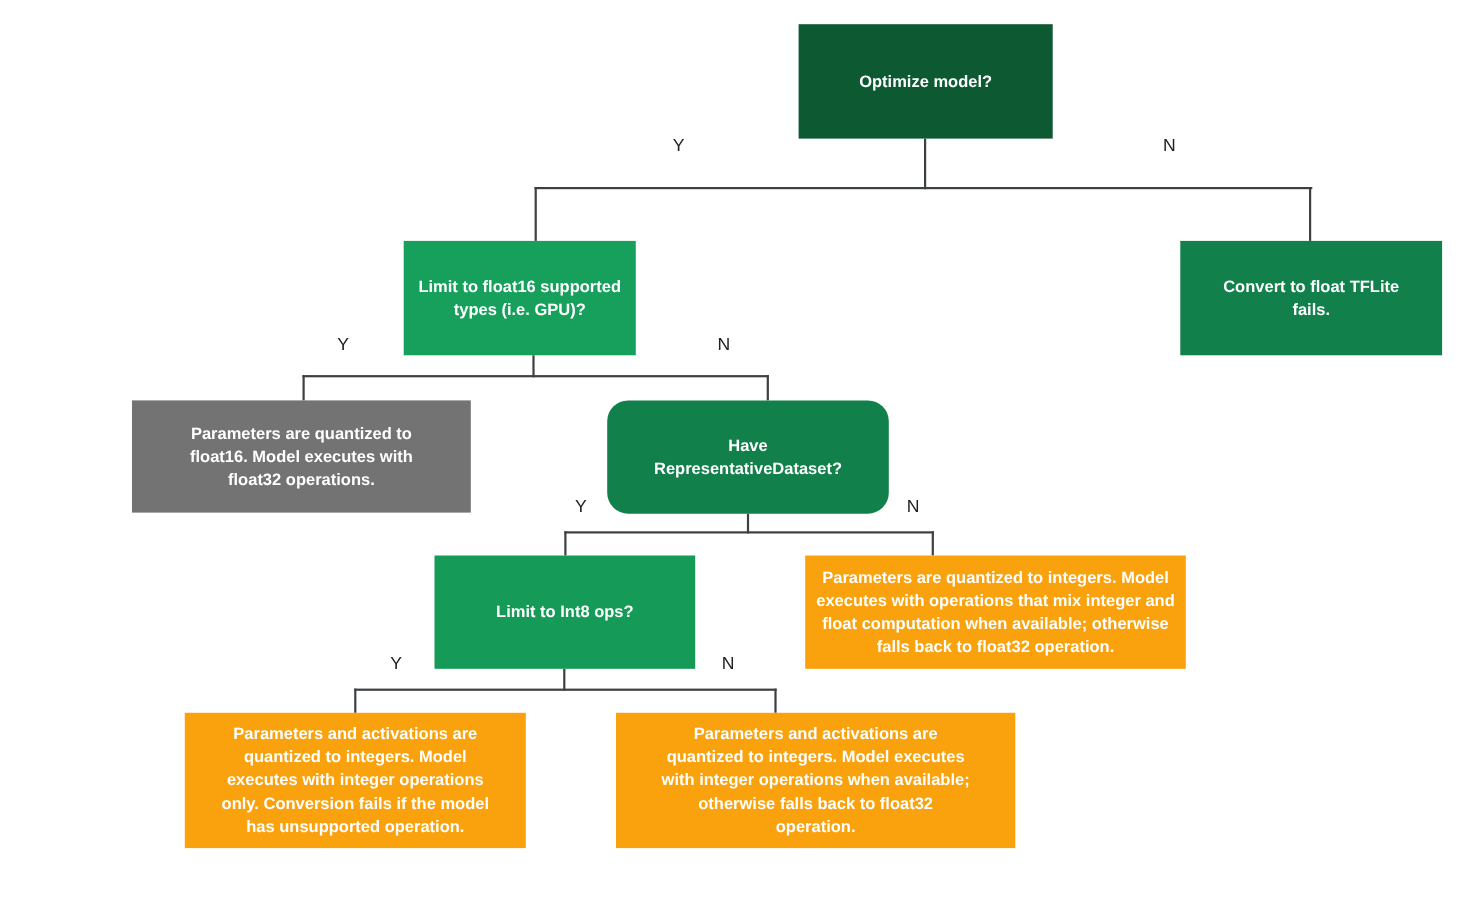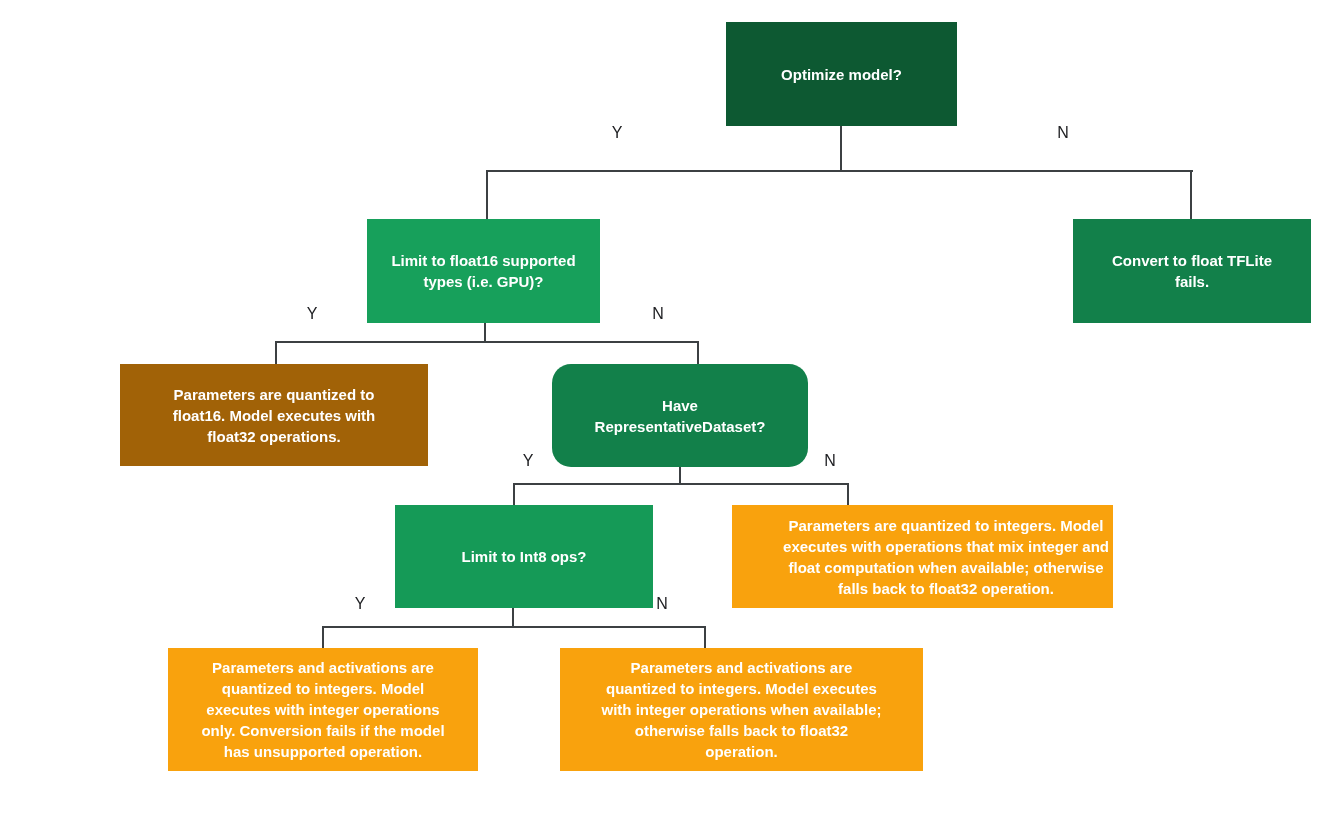--- a/index.html
+++ b/index.html
@@ -76,46 +76,46 @@
   <span class="edge-label" style="left:658px; top:314px;">N</span>
   <span class="edge-label" style="left:528px; top:461px;">Y</span>
   <span class="edge-label" style="left:830px; top:461px;">N</span>
   <span class="edge-label" style="left:360px; top:604px;">Y</span>
   <span class="edge-label" style="left:662px; top:604px;">N</span>
 
   <div class="node" style="left: 726px; top: 22px; width: 231px; height: 104px; background-color: rgb(13, 89, 50);">
     <span class="node-label">Optimize model?</span>
   </div>
 
-  <div class="node" style="left: 367px; top: 219px; width: 233px; height: 104px; background-color: rgb(23, 160, 91);">
+  <div class="node" style="left: 367px; top: 219px; width: 211px; height: 104px; background-color: rgb(23, 160, 91);">
     <span class="node-label">Limit to float16 supported
 types (i.e. GPU)?</span>
   </div>
 
   <div class="node" style="left: 1073px; top: 219px; width: 238px; height: 104px; background-color: rgb(18, 128, 74);">
     <span class="node-label">Convert to float TFLite
 fails.</span>
   </div>
 
-  <div class="node" style="left: 120px; top: 364px; width: 308px; height: 102px; background-color: #a16207;">
+  <div class="node" style="left: 120px; top: 364px; width: 308px; height: 102px; background-color: #737373;">
     <span class="node-label">Parameters are quantized to
 float16. Model executes with
 float32 operations.</span>
   </div>
 
   <div class="node" style="left: 552px; top: 364px; width: 256px; height: 103px; background-color: rgb(18, 128, 74); border-radius: 19px;">
     <span class="node-label">Have
 RepresentativeDataset?</span>
   </div>
 
-  <div class="node" style="left: 395px; top: 505px; width: 258px; height: 103px; background-color: rgb(21, 154, 87);">
+  <div class="node" style="left: 395px; top: 505px; width: 237px; height: 103px; background-color: rgb(21, 154, 87);">
     <span class="node-label">Limit to Int8 ops?</span>
   </div>
 
-  <div class="node" style="left: 732px; top: 505px; width: 381px; height: 103px; background-color: rgb(249, 162, 13); padding-left: 47px;">
+  <div class="node" style="left: 732px; top: 505px; width: 346px; height: 103px; background-color: rgb(249, 162, 13);">
     <span class="node-label">Parameters are quantized to integers. Model
 executes with operations that mix integer and
 float computation when available; otherwise
 falls back to float32 operation.</span>
   </div>
 
   <div class="node" style="left: 168px; top: 648px; width: 310px; height: 123px; background-color: rgb(249, 162, 13);">
     <span class="node-label">Parameters and activations are
 quantized to integers. Model
 executes with integer operations

